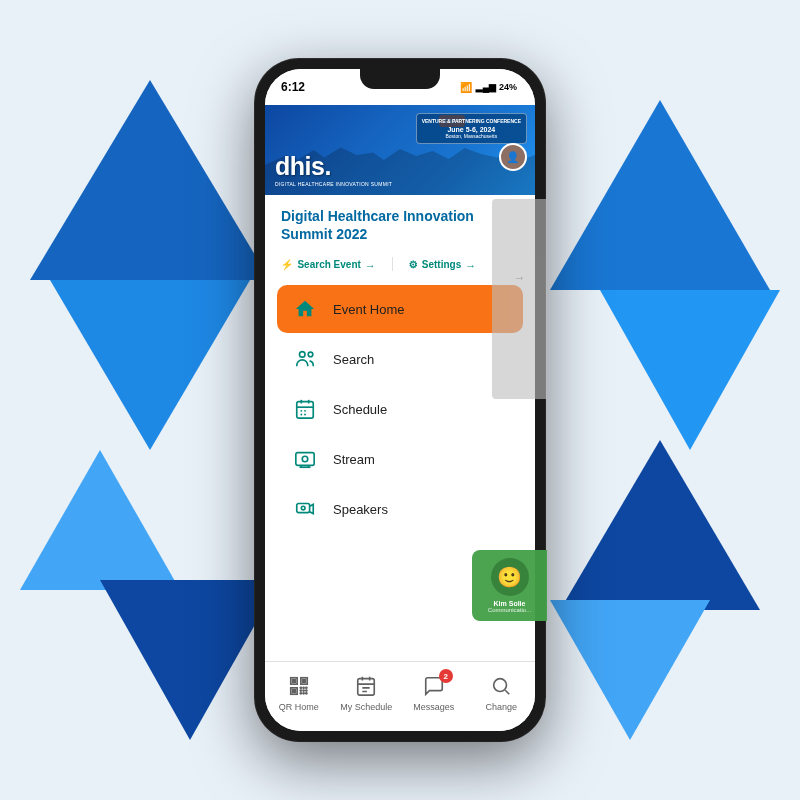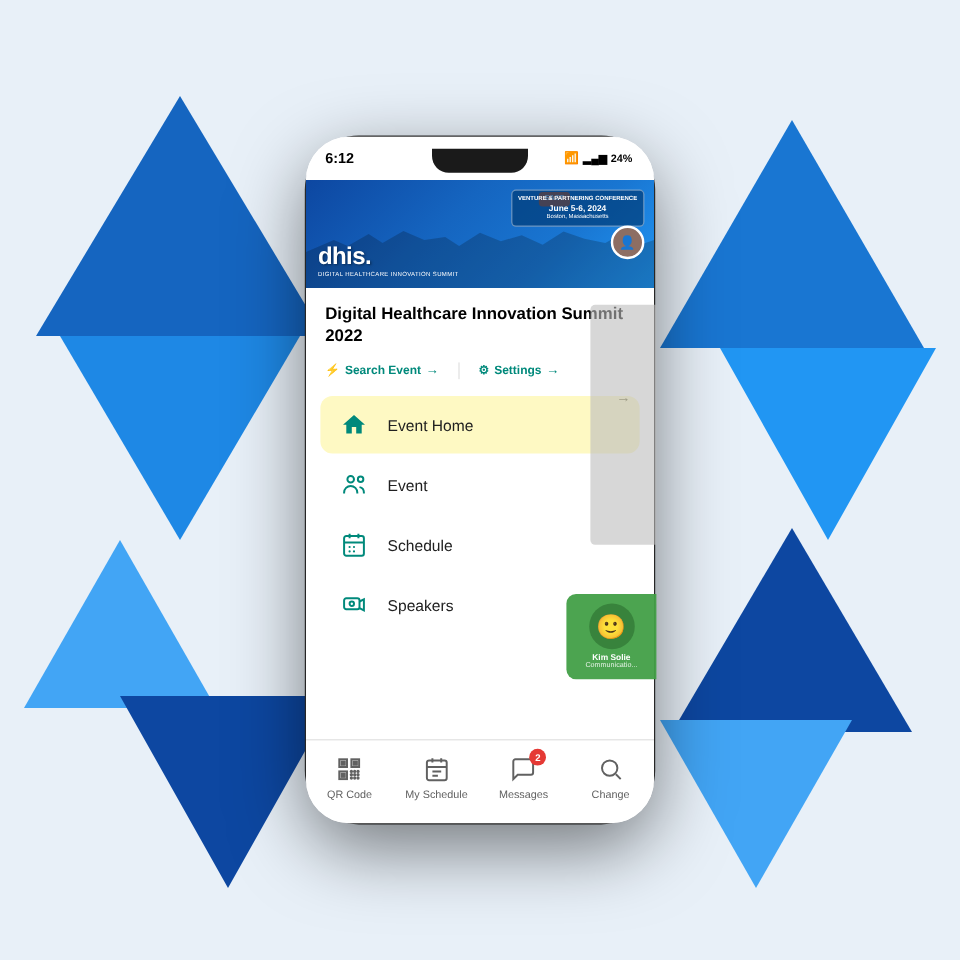--- a/index.html
+++ b/index.html
@@ -83,23 +83,24 @@
     .phone-wrapper {
       position: relative;
       z-index: 10;
       display: flex;
       align-items: center;
       justify-content: center;
     }
 
     .phone {
       width: 290px;
-      height: 572px;
+      height: 682px;
       background: #1a1a1a;
       border-radius: 44px;
+      padding: 10px;
       box-shadow: 0 20px 60px rgba(0,0,0,0.5), 0 0 0 1px #333;
       position: relative;
     }
 
     .phone-screen {
       width: 100%;
       height: 100%;
       background: #fff;
       border-radius: 36px;
       overflow: hidden;
@@ -167,21 +168,21 @@
     }
 
     .banner-text {
       position: absolute;
       bottom: 8px;
       left: 10px;
       color: white;
     }
 
     .banner-dhis {
-      font-size: 20px;
+      font-size: 25px;
       font-weight: 900;
       letter-spacing: -0.5px;
       text-shadow: 1px 1px 2px rgba(0,0,0,0.4);
     }
 
     .banner-subtitle {
       font-size: 6px;
       font-weight: 500;
       letter-spacing: 0.5px;
       text-transform: uppercase;
@@ -234,21 +235,21 @@
 
     
     .event-title-area {
       padding: 12px 16px 6px;
       flex-shrink: 0;
     }
 
     .event-title {
       font-size: 14px;
       font-weight: 700;
-      color: #000000;
+      color: #0369a1;
       line-height: 1.3;
     }
 
     
     .action-row {
       display: flex;
       align-items: center;
       padding: 8px 16px;
       gap: 16px;
       flex-shrink: 0;
@@ -285,21 +286,21 @@
       display: flex;
       align-items: center;
       gap: 14px;
       padding: 10px 14px;
       border-radius: 10px;
       cursor: pointer;
       margin-bottom: 2px;
     }
 
     .menu-item.active {
-      background: #fef9c3;
+      background: #f97316;
     }
 
     .menu-icon {
       width: 28px;
       height: 28px;
       display: flex;
       align-items: center;
       justify-content: center;
       flex-shrink: 0;
     }
@@ -448,39 +449,51 @@
 
           <div class="menu-item">
             <div class="menu-icon">
               <svg viewBox="0 0 24 24" fill="none" stroke="#00897b" stroke-width="1.8" xmlns="http://www.w3.org/2000/svg">
                 <circle cx="9" cy="7" r="3"></circle>
                 <path d="M3 20v-1a6 6 0 0112 0v1"></path>
                 <circle cx="18" cy="7" r="2.5"></circle>
                 <path d="M21 20v-1a5 5 0 00-4-4.9"></path>
               </svg>
             </div>
-            <span class="menu-label">Event</span>
+            <span class="menu-label">Search</span>
           </div>
 
           <div class="menu-item">
             <div class="menu-icon">
               <svg viewBox="0 0 24 24" fill="none" stroke="#00897b" stroke-width="1.8" xmlns="http://www.w3.org/2000/svg">
                 <rect x="3" y="4" width="18" height="18" rx="2"></rect>
                 <line x1="8" y1="2" x2="8" y2="6"></line>
                 <line x1="16" y1="2" x2="16" y2="6"></line>
                 <line x1="3" y1="10" x2="21" y2="10"></line>
                 <line x1="8" y1="14" x2="8" y2="14" stroke-linecap="round" stroke-width="2"></line>
                 <line x1="12" y1="14" x2="12" y2="14" stroke-linecap="round" stroke-width="2"></line>
                 <line x1="8" y1="18" x2="8" y2="18" stroke-linecap="round" stroke-width="2"></line>
                 <line x1="12" y1="18" x2="12" y2="18" stroke-linecap="round" stroke-width="2"></line>
               </svg>
             </div>
             <span class="menu-label">Schedule</span>
           </div>
 
+          <div class="menu-item">
+            <div class="menu-icon">
+              <svg viewBox="0 0 24 24" fill="none" stroke="#00897b" stroke-width="1.8" xmlns="http://www.w3.org/2000/svg">
+                <rect x="2" y="5" width="20" height="14" rx="2"></rect>
+                <line x1="8" y1="19" x2="8" y2="21"></line>
+                <line x1="16" y1="19" x2="16" y2="21"></line>
+                <line x1="6" y1="21" x2="18" y2="21"></line>
+                <circle cx="12" cy="12" r="3"></circle>
+              </svg>
+            </div>
+            <span class="menu-label">Stream</span>
+          </div>
 
           <div class="menu-item">
             <div class="menu-icon">
               <svg viewBox="0 0 24 24" fill="none" stroke="#00897b" stroke-width="1.8" xmlns="http://www.w3.org/2000/svg">
                 <rect x="3" y="6" width="14" height="10" rx="2"></rect>
                 <path d="M17 9l4-2v10l-4-2"></path>
                 <circle cx="10" cy="11" r="2"></circle>
               </svg>
             </div>
             <span class="menu-label">Speakers</span>
@@ -504,21 +517,21 @@
                 <line x1="17" y1="14" x2="17" y2="14" stroke-width="3" stroke-linecap="round"></line>
                 <line x1="20" y1="14" x2="20" y2="14" stroke-width="3" stroke-linecap="round"></line>
                 <line x1="14" y1="17" x2="14" y2="17" stroke-width="3" stroke-linecap="round"></line>
                 <line x1="17" y1="17" x2="17" y2="17" stroke-width="3" stroke-linecap="round"></line>
                 <line x1="20" y1="17" x2="20" y2="17" stroke-width="3" stroke-linecap="round"></line>
                 <line x1="14" y1="20" x2="14" y2="20" stroke-width="3" stroke-linecap="round"></line>
                 <line x1="17" y1="20" x2="17" y2="20" stroke-width="3" stroke-linecap="round"></line>
                 <line x1="20" y1="20" x2="20" y2="20" stroke-width="3" stroke-linecap="round"></line>
               </svg>
             </div>
-            <span class="nav-label">QR Code</span>
+            <span class="nav-label">QR Home</span>
           </div>
 
           <div class="nav-item">
             <div class="nav-icon-wrap">
               <svg width="22" height="22" viewBox="0 0 24 24" fill="none" stroke="#616161" stroke-width="1.8">
                 <rect x="3" y="4" width="18" height="18" rx="2"></rect>
                 <line x1="8" y1="2" x2="8" y2="6"></line>
                 <line x1="16" y1="2" x2="16" y2="6"></line>
                 <line x1="3" y1="10" x2="21" y2="10"></line>
                 <line x1="8" y1="14" x2="16" y2="14"></line>

